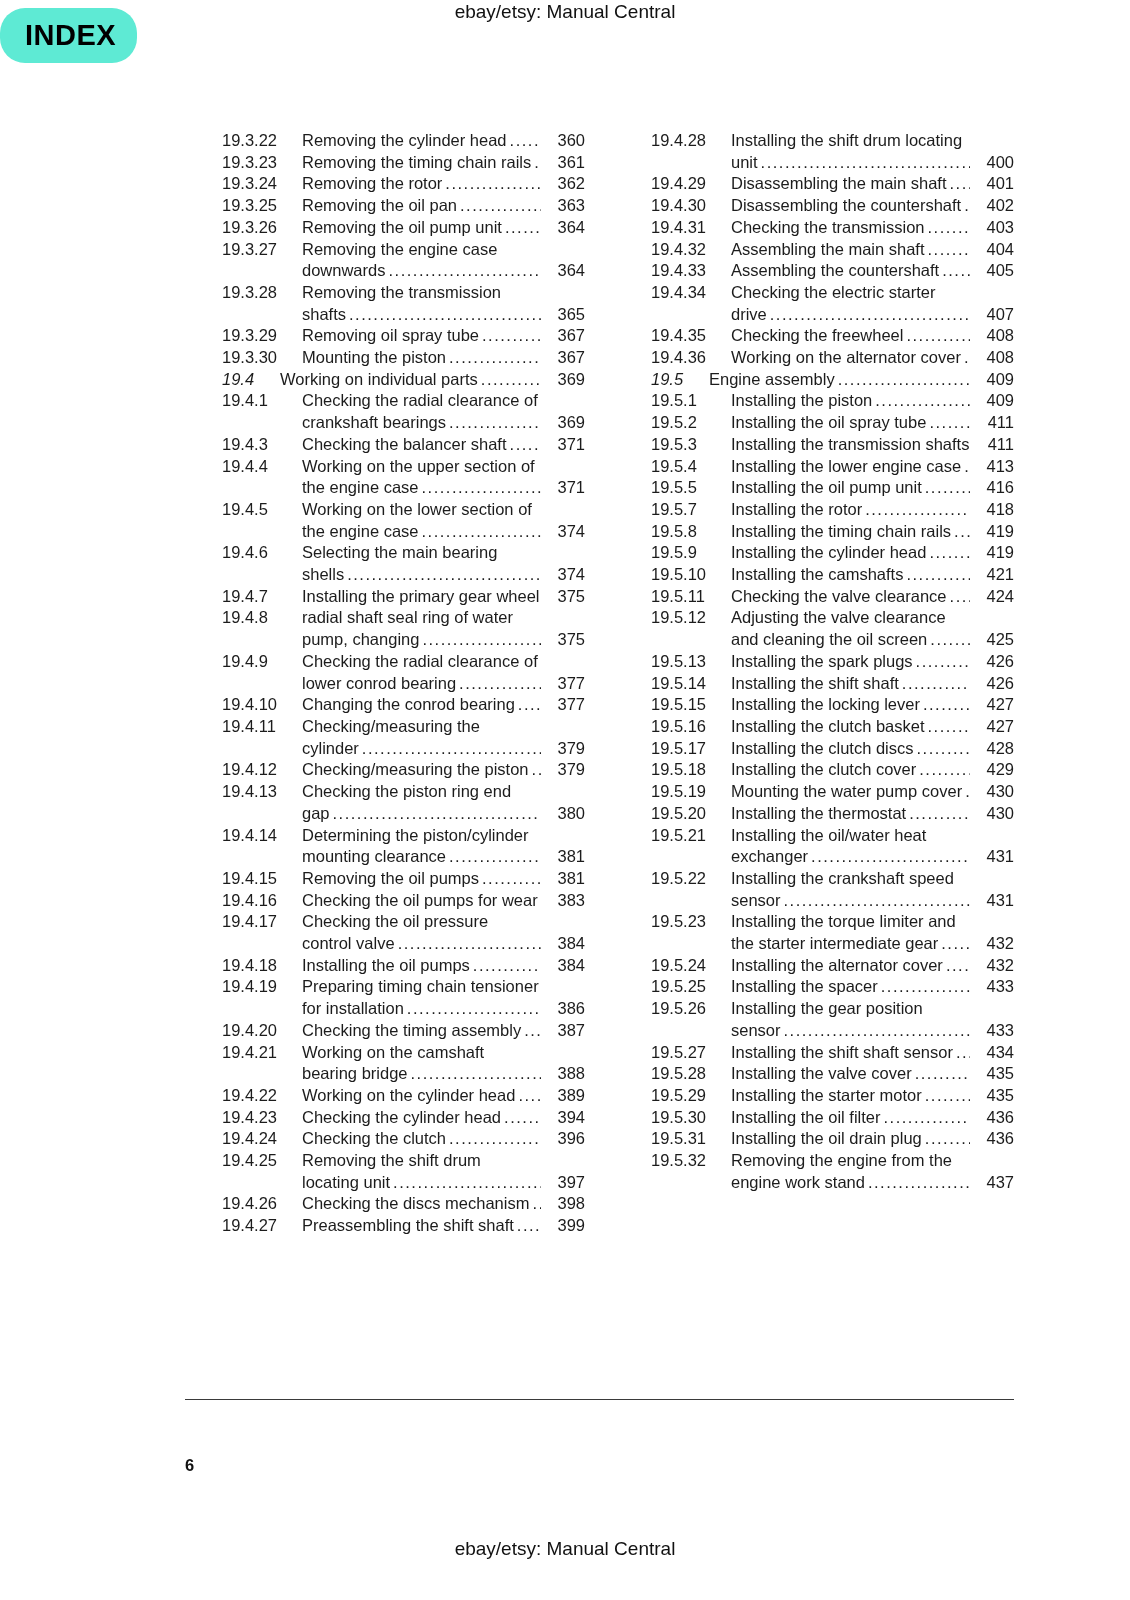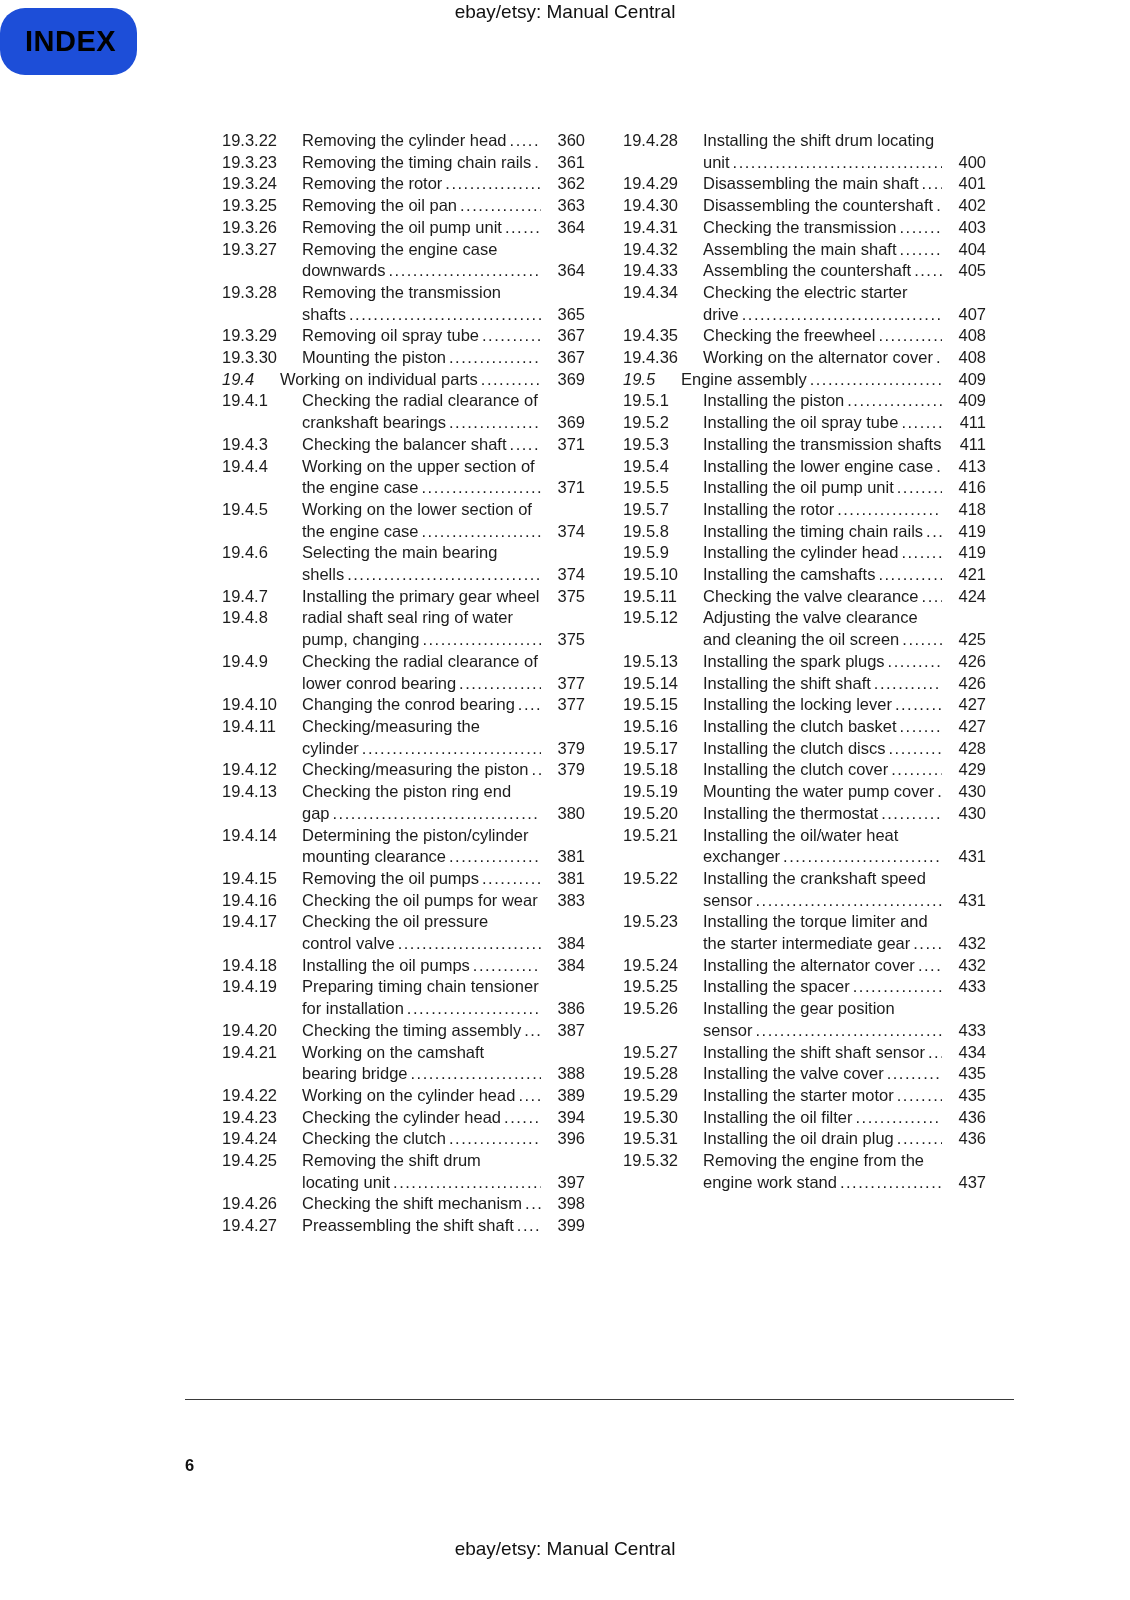--- a/index.html
+++ b/index.html
@@ -12,35 +12,35 @@
     overflow: hidden;
   }
   .header-title {
     position: absolute; top: 1px; left: 0; right: 0;
     text-align: center;
     font-size: 19px;
     color: #111;
   }
   .index-box {
     position: absolute; left: 0; top: 8px;
-    width: 137px; height: 67px;
-    background: #1d4ed8;
+    width: 137px; height: 55px;
+    background: #5eead4;
     display: flex; align-items: center;
     padding-left: 25px;
     border-radius: 25px;
   }
   .index-box .index-text {
     font-size: 29px; font-weight: bold; color: #000;
     letter-spacing: 0.5px;
   }
   .content {
     position: absolute; left: 222px; top: 130px;
     width: 792px;
     display: flex;
-    gap: 38px;
+    gap: 66px;
   }
   .col { width: 363px; }
   .entry {
     display: flex;
     font-size: 16.5px;
     line-height: 21.7px;
   }
   .num { flex: 0 0 80px; }
   .entry.lvl1 .num { flex: 0 0 58px; font-style: italic; }
   .title {
@@ -290,21 +290,21 @@
   </div>
 
   <div class="entry">
     <span class="num">19.4.25</span>
     <span class="title"><span class="t">Removing the shift drum locating unit</span></span>
     <span class="page">397</span>
   </div>
 
   <div class="entry">
     <span class="num">19.4.26</span>
-    <span class="title"><span class="t">Checking the shift mechanism</span></span>
+    <span class="title"><span class="t">Checking the discs mechanism</span></span>
     <span class="page">398</span>
   </div>
 
   <div class="entry">
     <span class="num">19.4.27</span>
     <span class="title"><span class="t">Preassembling the shift shaft</span></span>
     <span class="page">399</span>
   </div>
 </div>
     <div class="col">

